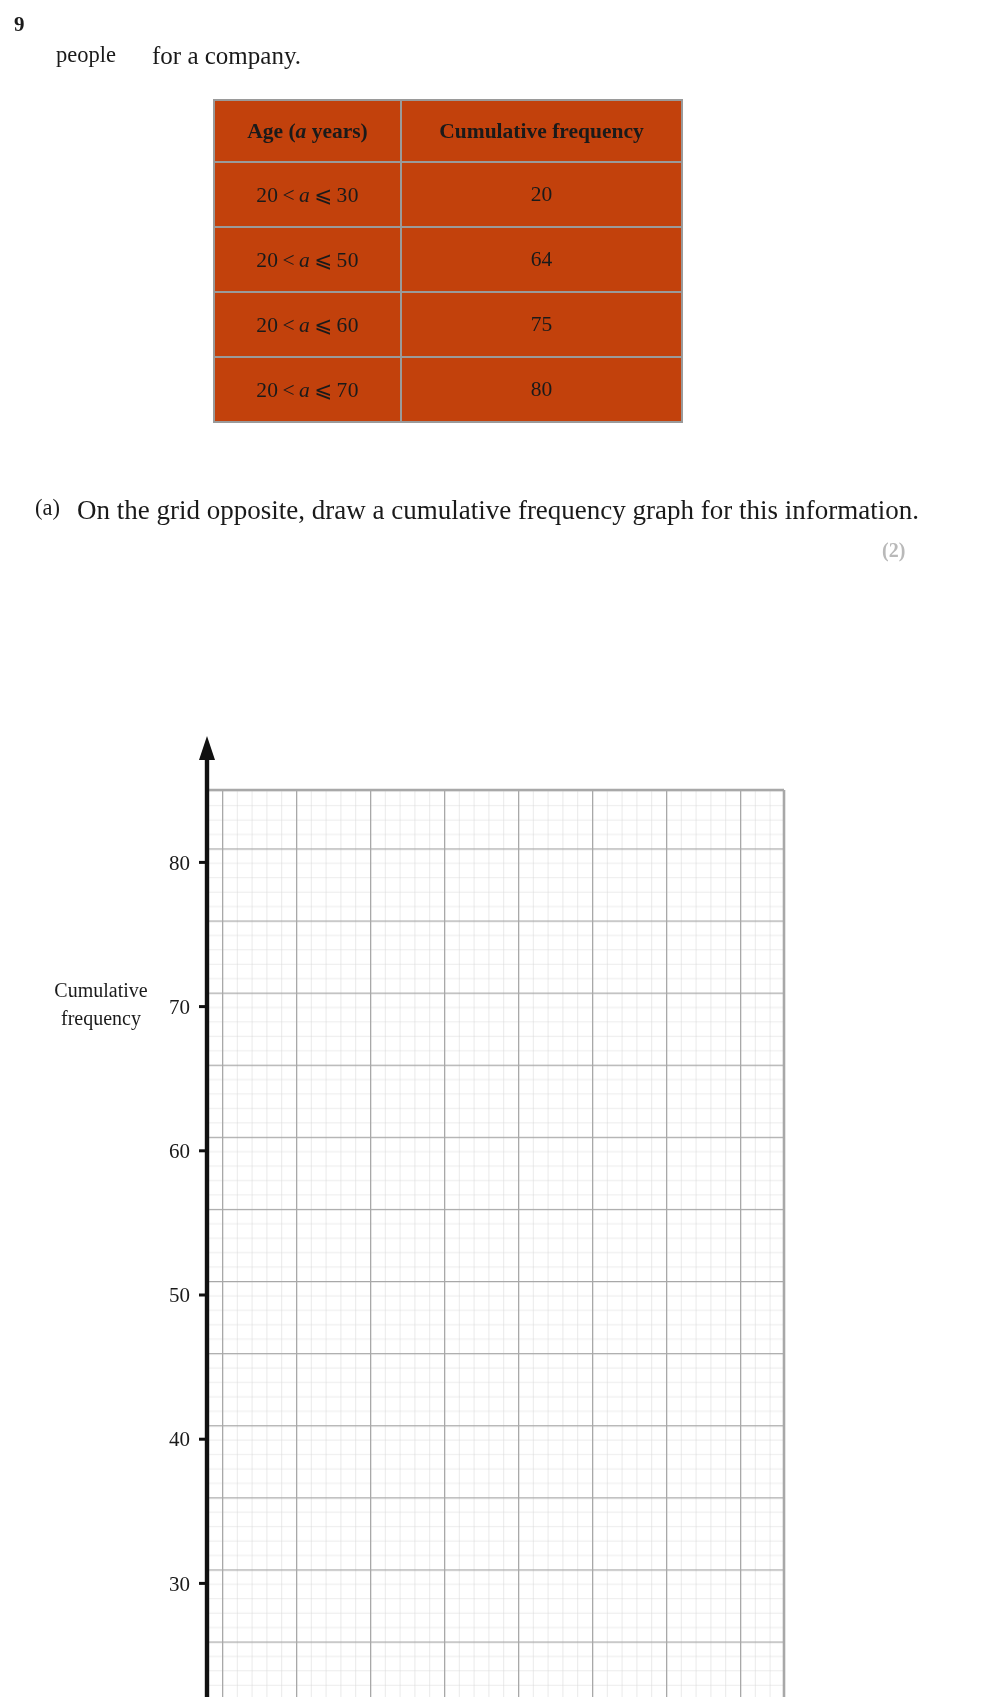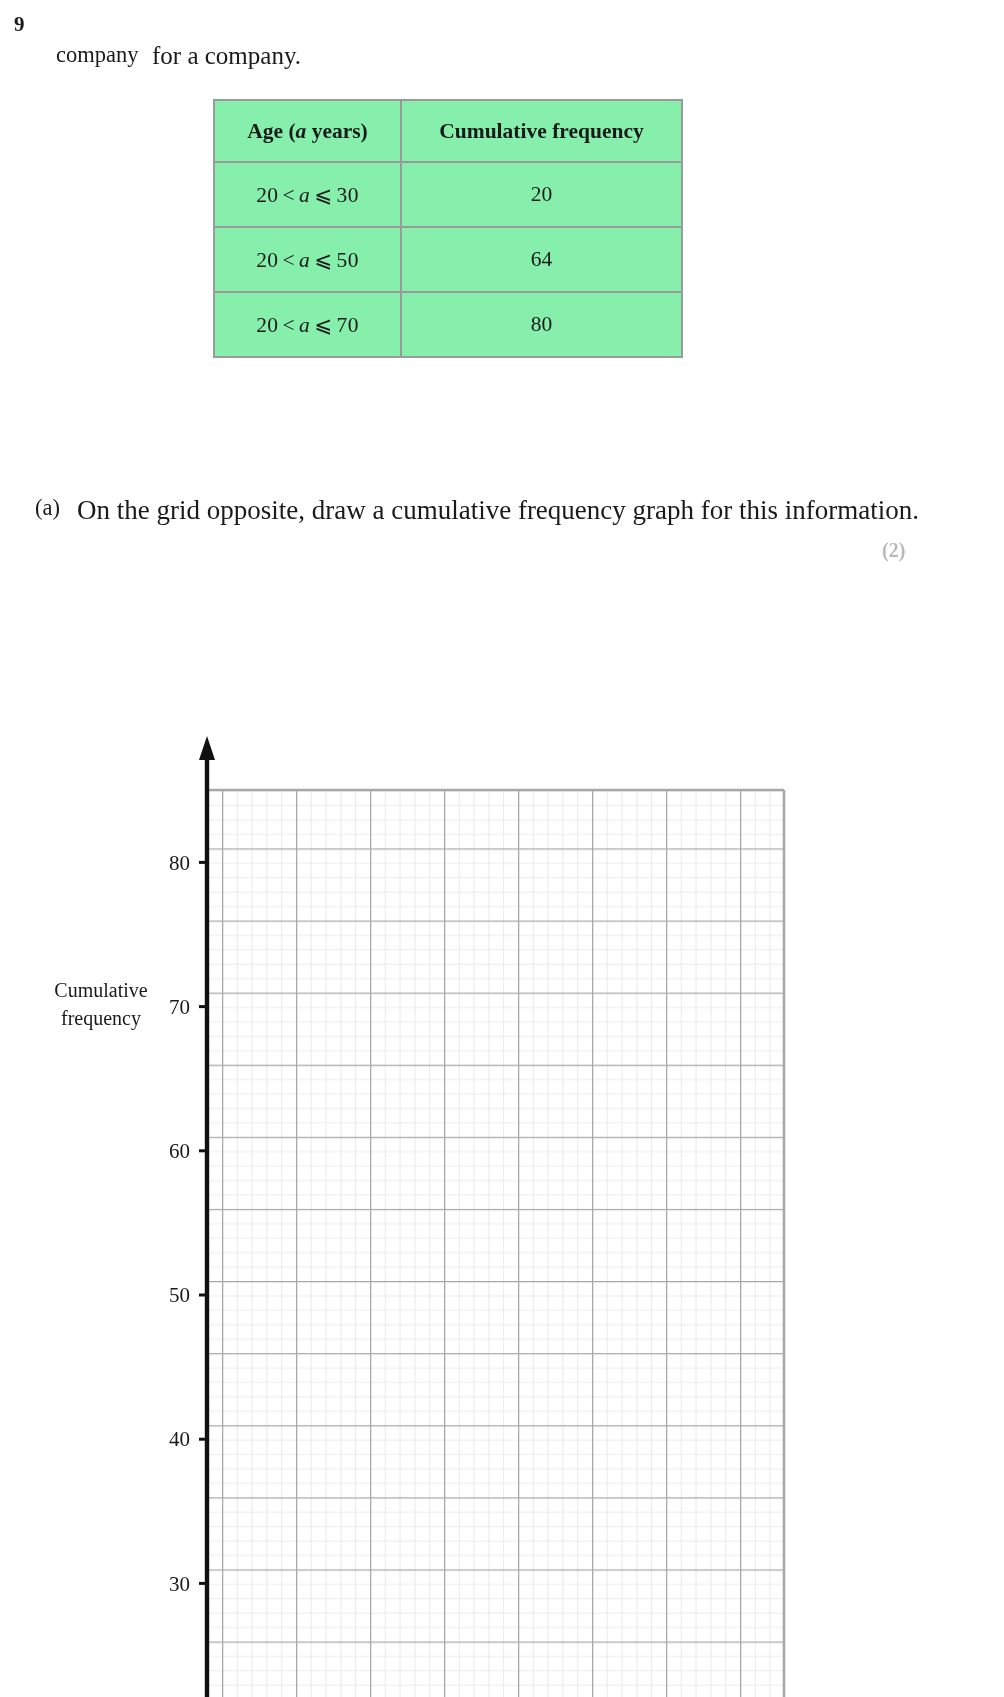--- a/index.html
+++ b/index.html
@@ -25,21 +25,21 @@
   }
   #stem-line-2b{
     position:absolute;left:152px;top:42px;
     font-size:25px;white-space:nowrap;
   }
 
   
   #cf-table{
     position:absolute;left:213px;top:99px;
     border-collapse:collapse;
-    background:#86efac;
+    background:#c2410c;
   }
   #cf-table td,#cf-table th{
     border:2.2px solid #9a9a9a;
     padding:0;margin:0;
     text-align:center;vertical-align:middle;
     font-weight:normal;
   }
   #cf-table thead th{
     height:60px;font-weight:bold;font-size:21.5px;
   }
@@ -76,38 +76,42 @@
     font-family:"Liberation Serif",serif;
     font-size:20px;fill:#1a1a1a;
   }
 </style>
 </head>
 <body>
 
 <div class="page">
 
   <div id="question-number">9</div>
-  <div id="stem-line-2a">company</div>
+  <div id="stem-line-2a">people</div>
   <div id="stem-line-2b">for a company.</div>
 
   <table id="cf-table">
     <thead>
       <tr>
         <th class="col-age"><span>Age (</span><span class="ital">a</span><span> years)</span></th>
         <th class="col-cf">Cumulative frequency</th>
       </tr>
     </thead>
     <tbody>
       <tr>
         <td class="range"><span>20</span><span class="op">&lt;</span><span class="ital">a</span><span class="op">⩽</span><span>30</span></td>
         <td>20</td>
       </tr>
       <tr>
         <td class="range"><span>20</span><span class="op">&lt;</span><span class="ital">a</span><span class="op">⩽</span><span>50</span></td>
         <td>64</td>
+      </tr>
+      <tr>
+        <td class="range"><span>20</span><span class="op">&lt;</span><span class="ital">a</span><span class="op">⩽</span><span>60</span></td>
+        <td>75</td>
       </tr>
       <tr>
         <td class="range"><span>20</span><span class="op">&lt;</span><span class="ital">a</span><span class="op">⩽</span><span>70</span></td>
         <td>80</td>
       </tr>
     </tbody>
   </table>
 
   <div id="part-a-letter">(a)</div>
   <div id="part-a-text">On the grid opposite, draw a cumulative frequency graph for this information.</div>

